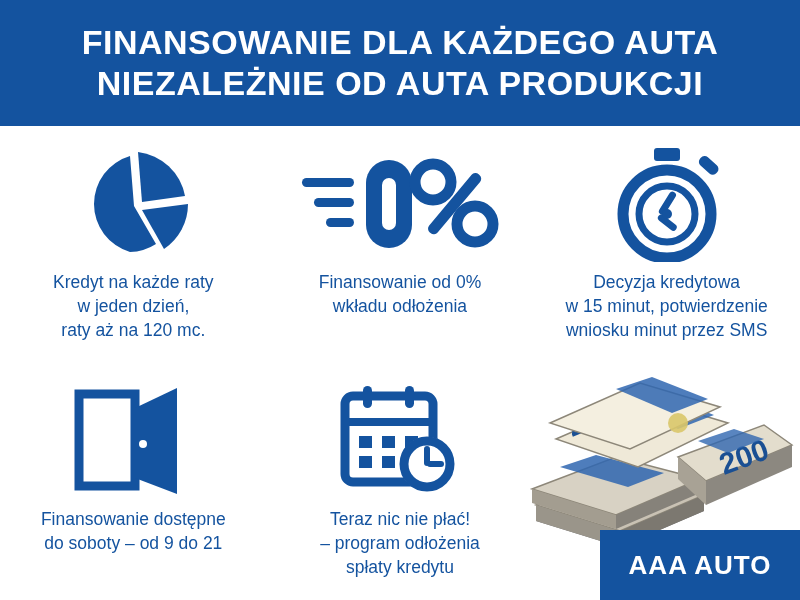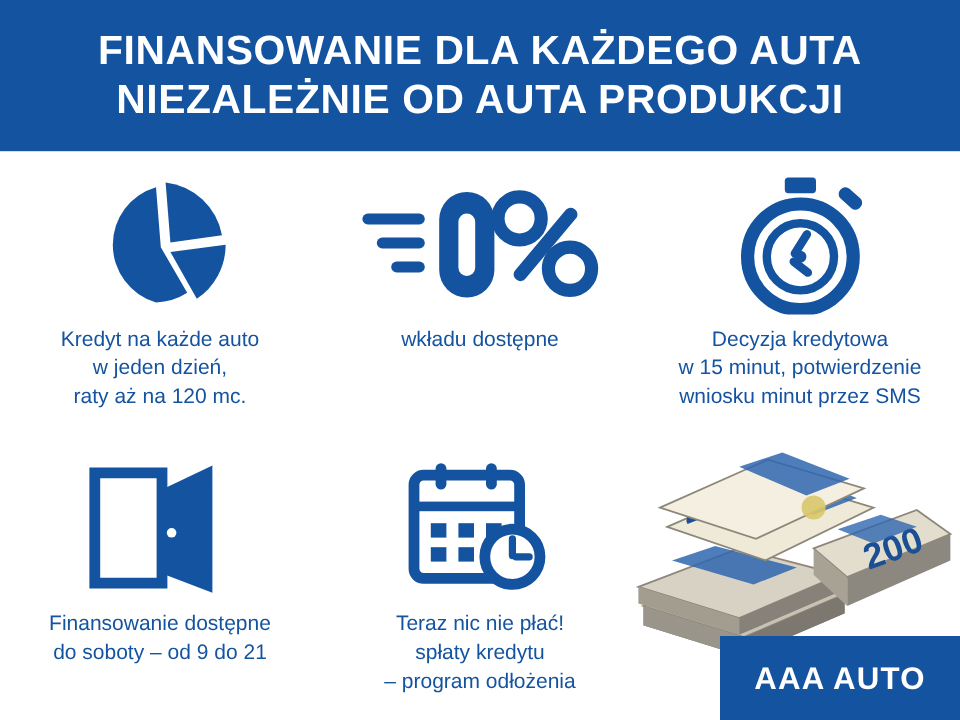--- a/index.html
+++ b/index.html
@@ -129,41 +129,42 @@
 
     <div class="cell">
       <div class="icon-wrap">
         <svg width="130" height="112" viewBox="0 0 130 112">
           <path d="M62 8 A50 50 0 0 0 62 104 A50 50 0 0 0 88 96 L66 58 Z" fill="#14539f"></path>
           <path d="M70 4 A54 54 0 0 1 117 48 L74 54 Z" fill="#14539f"></path>
           <path d="M120 56 A54 54 0 0 1 96 101 L74 62 Z" fill="#14539f"></path>
         </svg>
       </div>
       <div class="caption">
-        <span class="cl">Kredyt na każde auto</span>
+        <span class="cl">Kredyt na każde raty</span>
         <span class="cl">w jeden dzień,</span>
         <span class="cl">raty aż na 120 mc.</span>
       </div>
     </div>
 
     <div class="cell">
       <div class="icon-wrap">
         <svg width="200" height="100" viewBox="0 0 200 100">
           <rect x="2" y="24" width="52" height="9" rx="4.5" fill="#14539f"></rect>
           <rect x="14" y="44" width="40" height="9" rx="4.5" fill="#14539f"></rect>
           <rect x="26" y="64" width="28" height="9" rx="4.5" fill="#14539f"></rect>
           <rect x="66" y="6" width="46" height="88" rx="23" fill="#14539f"></rect>
           <rect x="82" y="24" width="14" height="52" rx="7" fill="#ffffff"></rect>
           <circle cx="133" cy="28" r="18" fill="none" stroke="#14539f" stroke-width="11"></circle>
           <circle cx="175" cy="70" r="18" fill="none" stroke="#14539f" stroke-width="11"></circle>
           <rect x="117" y="44" width="76" height="11" rx="5" transform="rotate(-50 155 50)" fill="#14539f"></rect>
         </svg>
       </div>
       <div class="caption">
-        <span class="cl">wkładu dostępne</span>
+        <span class="cl">Finansowanie od 0%</span>
+        <span class="cl">wkładu odłożenia</span>
       </div>
     </div>
 
     <div class="cell">
       <div class="icon-wrap">
         <svg width="130" height="116" viewBox="0 0 130 116">
           <rect x="52" y="2" width="26" height="13" rx="3" fill="#14539f"></rect>
           <rect x="96" y="14" width="22" height="11" rx="5" transform="rotate(42 107 19)" fill="#14539f"></rect>
           <circle cx="65" cy="68" r="44" fill="none" stroke="#14539f" stroke-width="11"></circle>
           <circle cx="65" cy="68" r="28" fill="none" stroke="#14539f" stroke-width="7"></circle>
@@ -206,22 +207,22 @@
           <rect x="24" y="72" width="13" height="12" fill="#14539f"></rect>
           <rect x="47" y="72" width="13" height="12" fill="#14539f"></rect>
           <circle cx="92" cy="80" r="27" fill="#ffffff"></circle>
           <circle cx="92" cy="80" r="23" fill="none" stroke="#14539f" stroke-width="9"></circle>
           <rect x="89" y="62" width="6" height="20" rx="3" fill="#14539f"></rect>
           <rect x="92" y="77" width="17" height="6" rx="3" fill="#14539f"></rect>
         </svg>
       </div>
       <div class="caption">
         <span class="cl">Teraz nic nie płać!</span>
+        <span class="cl">– program odłożenia</span>
         <span class="cl">spłaty kredytu</span>
-        <span class="cl">– program odłożenia</span>
       </div>
     </div>
 
     <div class="cell money-cell">
       <div class="money">
         <svg width="266" height="190" viewBox="0 0 266 190">
 
           <g>
             <path d="M8 150 L92 118 L176 140 L92 176 Z" fill="#6d6f74"></path>
             <path d="M8 134 L92 102 L176 124 L92 160 Z" fill="#c9c2b4"></path>

